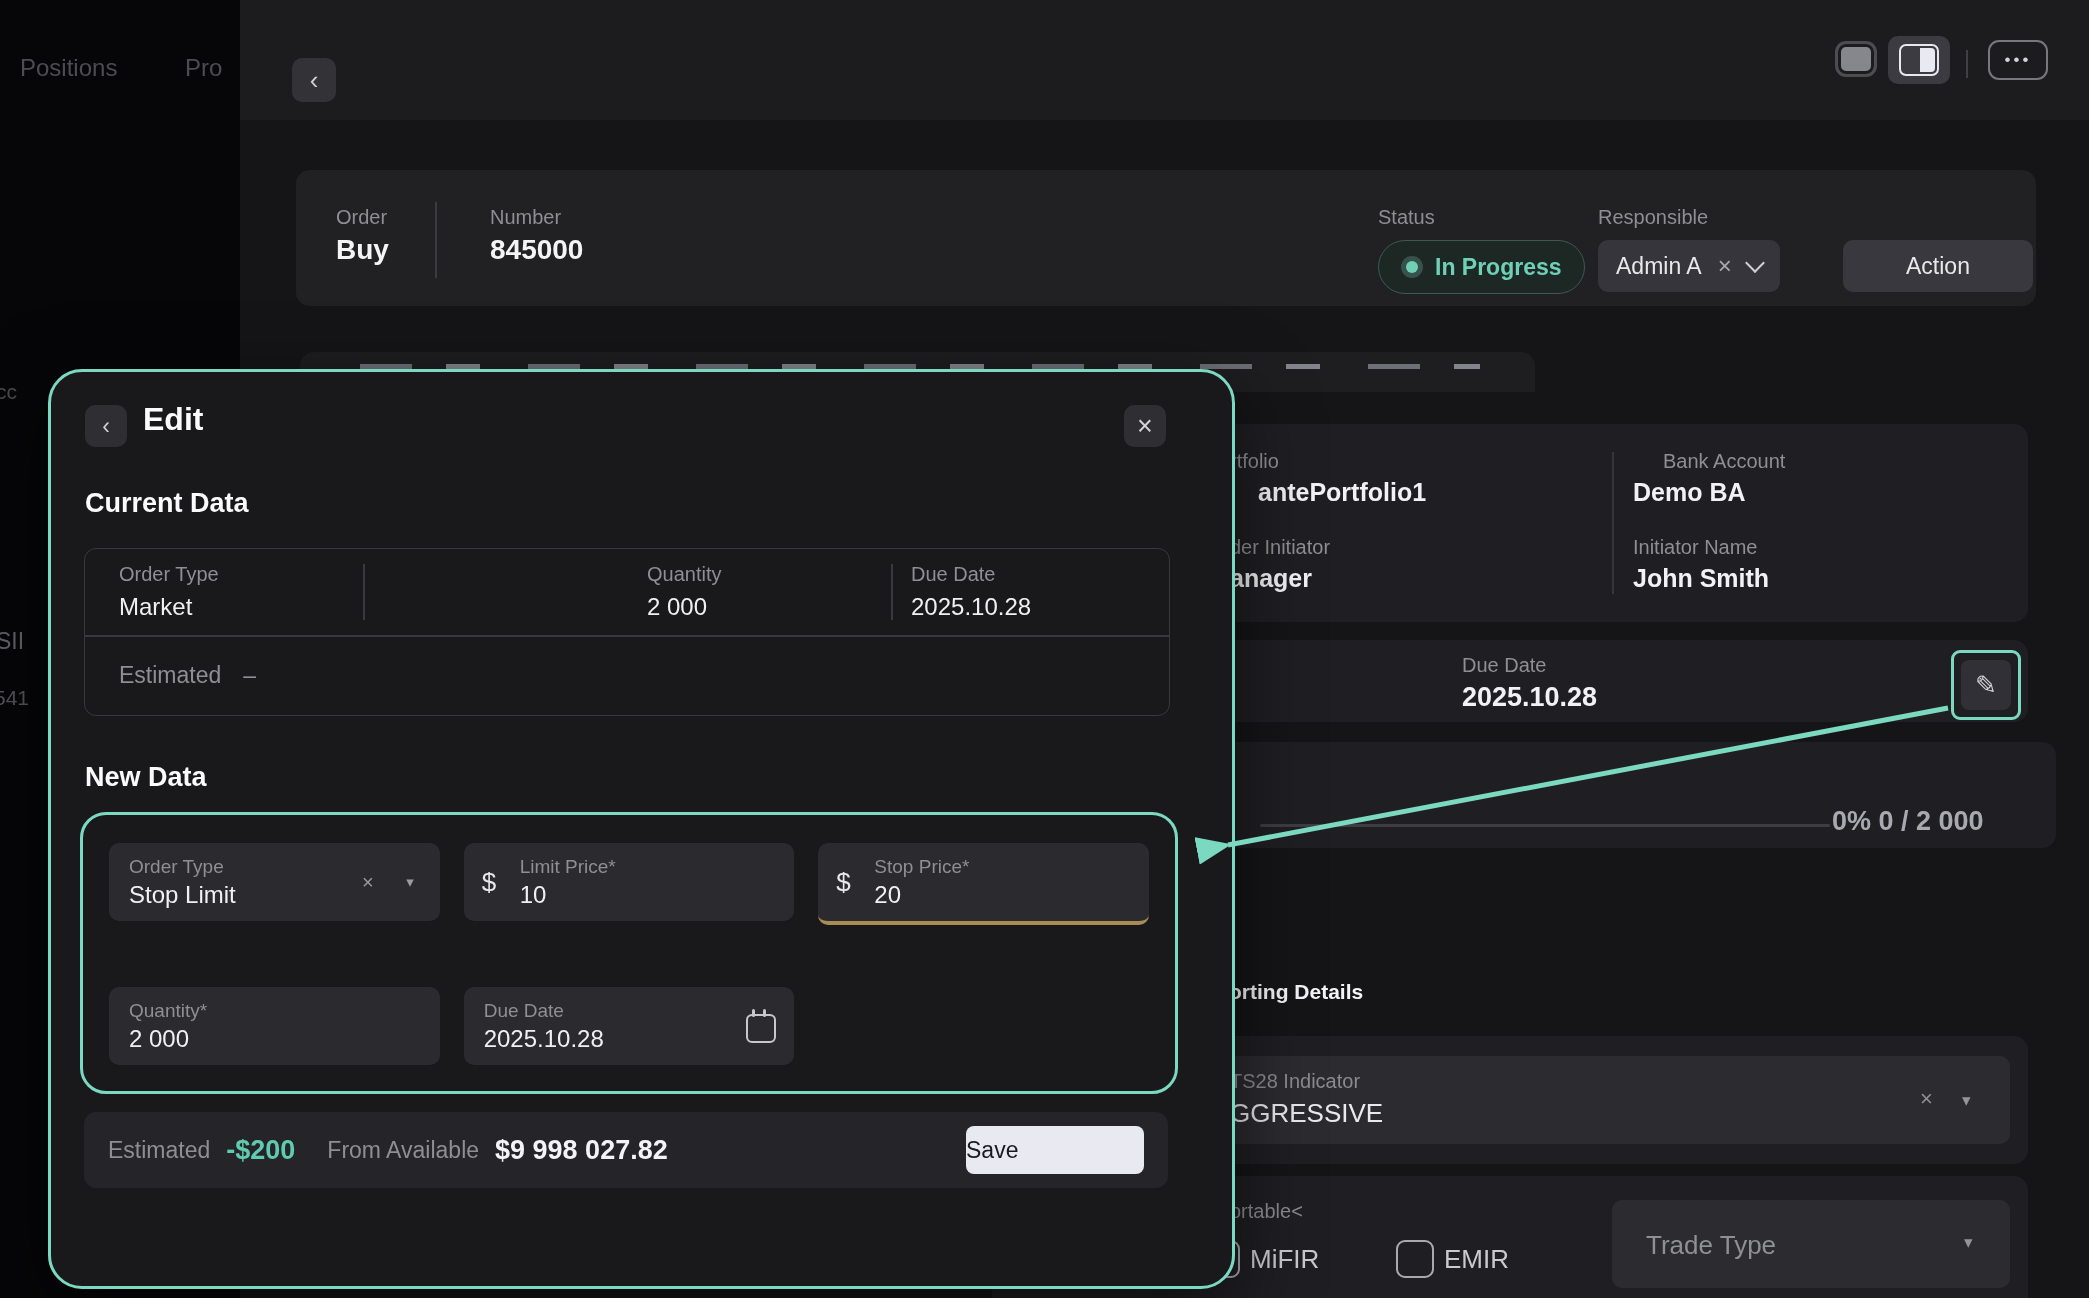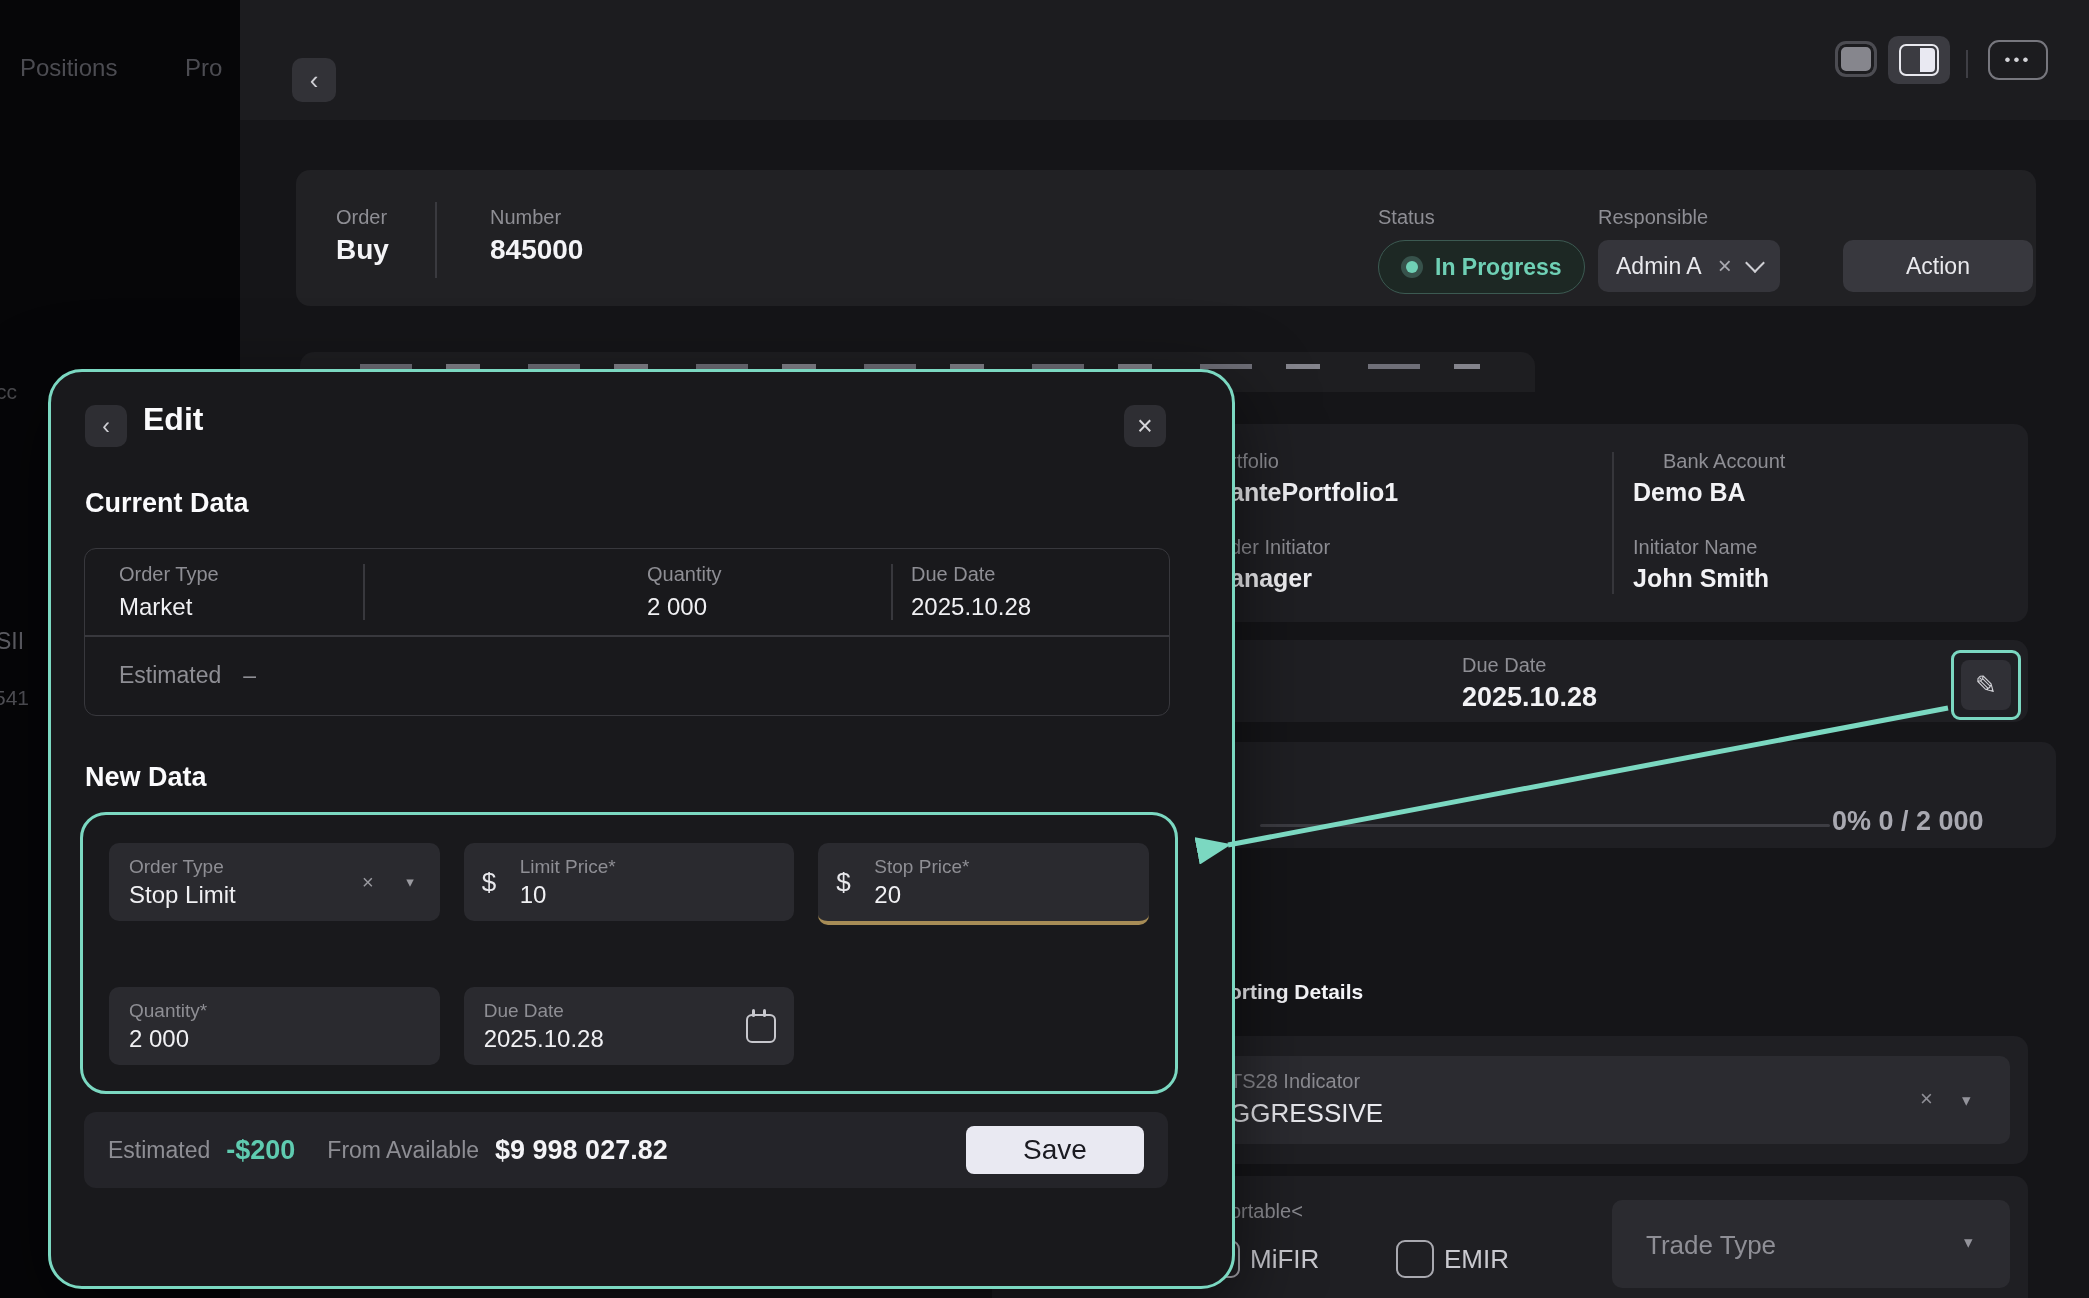--- a/index.html
+++ b/index.html
@@ -106,21 +106,21 @@
   .cal-icon{position:absolute;right:18px;top:22px;width:30px;height:32px;cursor:pointer;}
   .cal-body{position:absolute;left:0;top:5px;width:26px;height:25px;border:2.5px solid #c7c7cd;border-radius:6px;}
   .cal-leg{position:absolute;top:0;width:3px;height:8px;background:#c7c7cd;border-radius:2px;}
 
   .m-footer{position:absolute;left:84px;top:1112px;width:1084px;height:76px;background:#242429;border-radius:12px;
     z-index:51;display:flex;align-items:center;padding:0 24px;box-sizing:border-box;}
   .mf-label{font-size:23px;color:#8e8e94;}
   .mf-teal{font-size:27px;font-weight:bold;color:#5fcbb0;margin-left:16px;}
   .mf-amount{font-size:27px;font-weight:bold;color:#f4f4f7;margin-left:16px;}
   .save-btn{margin-left:auto;width:178px;height:48px;background:#e9e9f2;border-radius:8px;color:#1a1a21;
-    font-size:28px;display:flex;align-items:center;justify-content:center;cursor:pointer;}
+    font-size:23px;display:flex;align-items:center;justify-content:flex-start;cursor:pointer;}
 
   .annotation-svg{left:0;top:0;width:2089px;height:1298px;z-index:60;pointer-events:none;}
 </style>
 </head>
 <body>
 
 <div class="canvas">
 
   <div class="abs sidebar">
     <div class="nav-item" style="left:20px;">Positions</div>
@@ -173,21 +173,21 @@
   </div>
 
   <div class="abs strip-card">
     <div class="strip-text"></div>
   </div>
 
   <div class="panel-card" style="left:992px;top:424px;width:1036px;height:198px;">
     <div class="v-divider" style="left:620px;top:28px;height:142px;"></div>
   </div>
   <div class="p-label" style="left:1230px;top:450px;">rtfolio</div>
-  <div class="p-value" style="left:1230px;top:478px;">antePortfolio1</div>
+  <div class="p-value" style="left:1258px;top:478px;">antePortfolio1</div>
   <div class="p-label" style="left:1663px;top:450px;">Bank Account</div>
   <div class="p-value" style="left:1633px;top:478px;">Demo BA</div>
   <div class="p-label" style="left:1230px;top:536px;">der Initiator</div>
   <div class="p-value" style="left:1230px;top:564px;">anager</div>
   <div class="p-label" style="left:1633px;top:536px;">Initiator Name</div>
   <div class="p-value" style="left:1633px;top:564px;">John Smith</div>
 
   <div class="panel-card" style="left:992px;top:640px;width:1036px;height:82px;"></div>
   <div class="p-label" style="left:1462px;top:654px;">Due Date</div>
   <div class="p-value" style="left:1462px;top:682px;font-size:27px;">2025.10.28</div>

